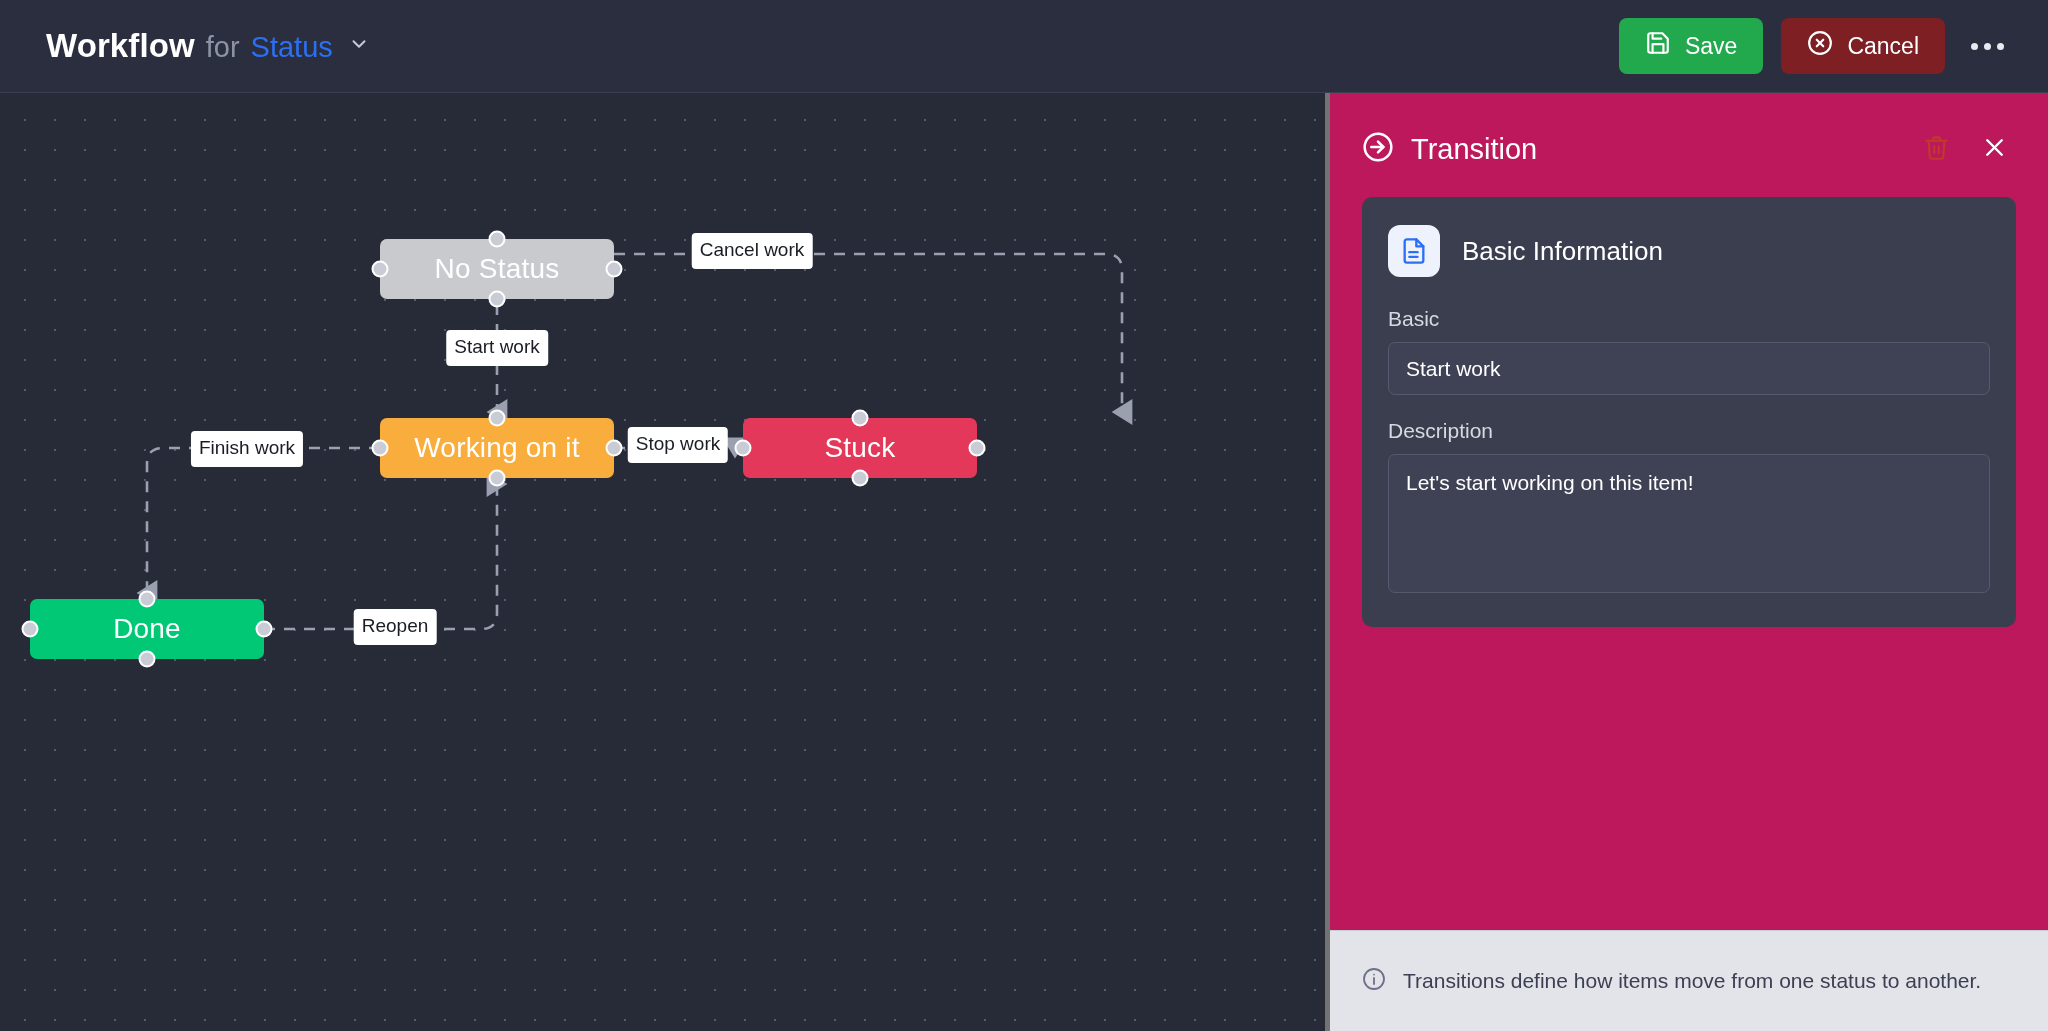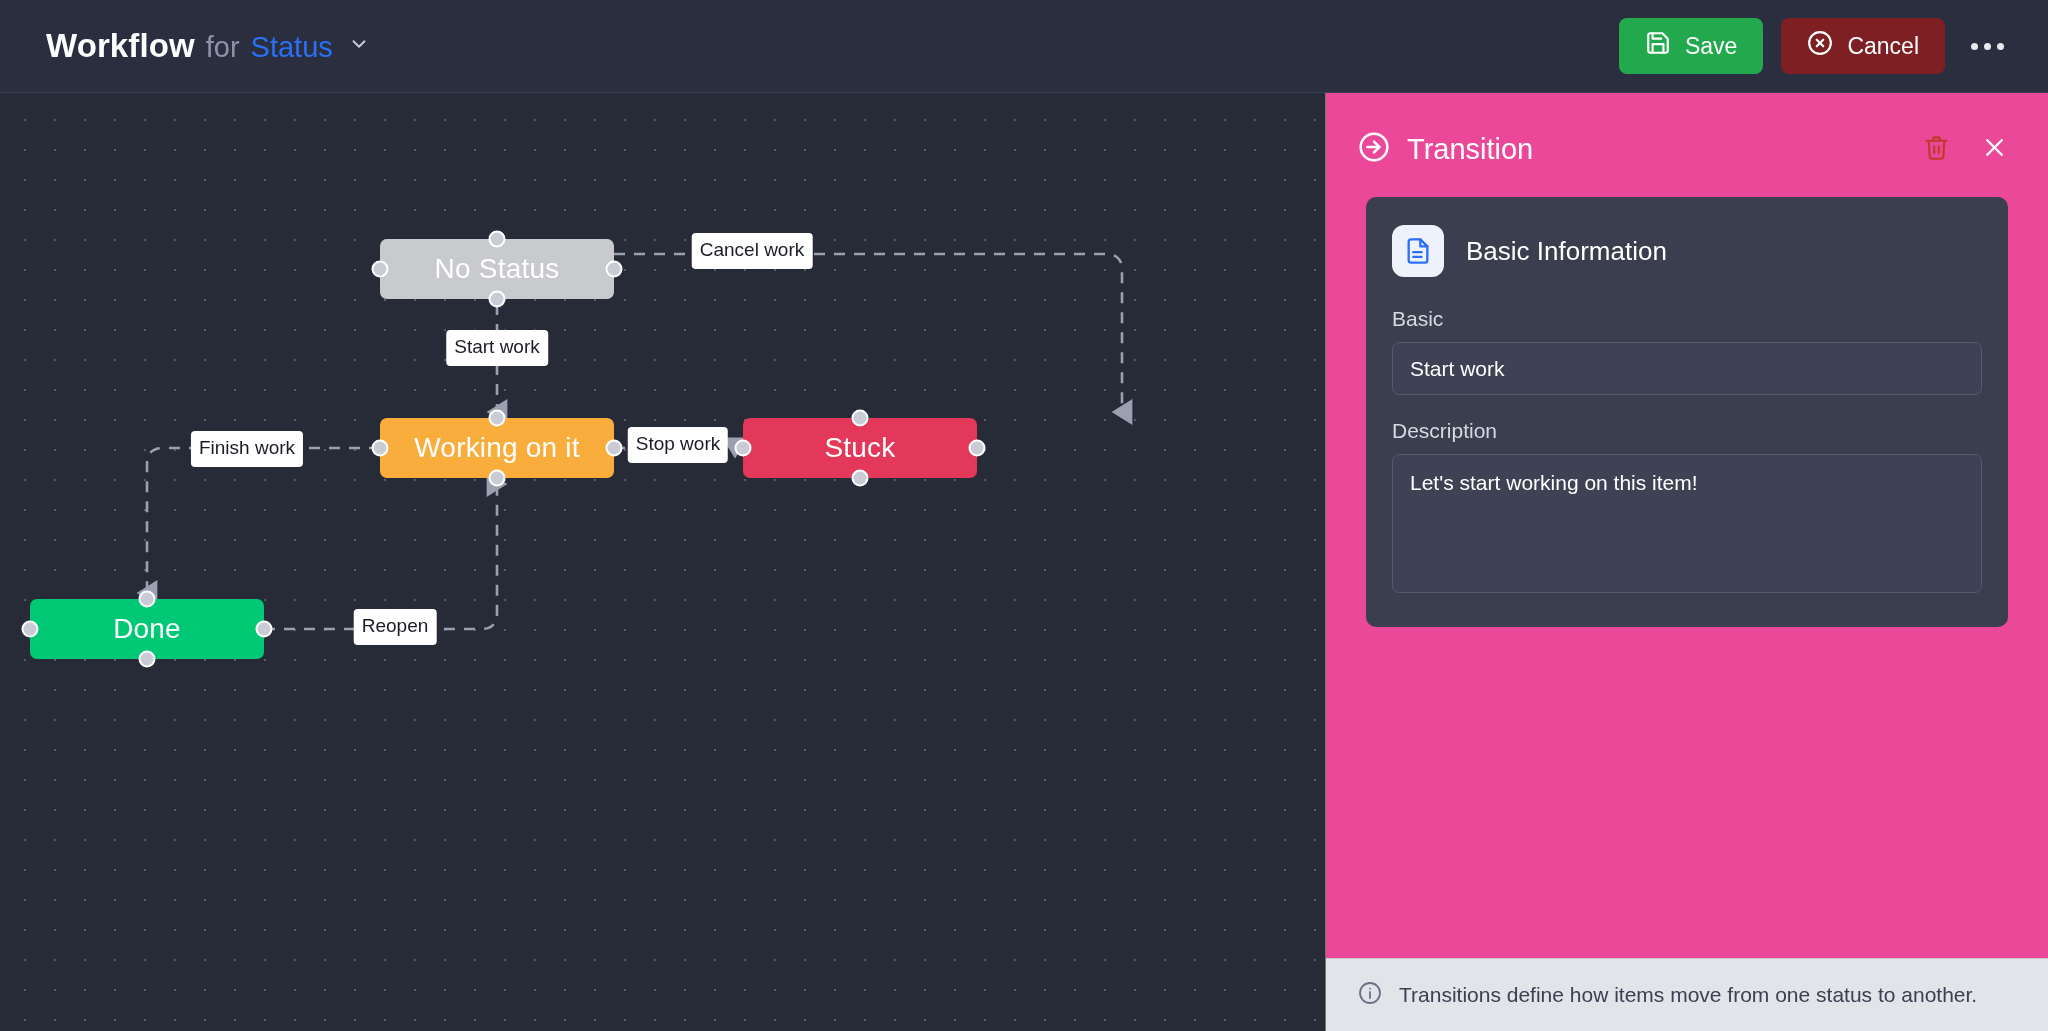--- a/index.html
+++ b/index.html
@@ -86,39 +86,39 @@
     border-radius:4px;
     transform:translate(-50%,-50%);
     white-space:nowrap;
     cursor:pointer;
   }
 
   
   #panel {
     position:absolute; right:0; top:93px;
     width:723px; height:938px;
-    background:#ec4899;
-    border-left:1px solid #737373;
+    background:#be185d;
+    border-left:5px solid #737373;
     display:flex; flex-direction:column;
   }
   #panel-header {
     display:flex; align-items:center;
     padding:34px 32px 26px 32px;
   }
   #panel-title {
     font-size:29px; color:#ffffff; font-weight:normal;
     margin-left:17px; flex:1;
   }
   .icon-btn {
     width:44px; height:44px; background:transparent; border:none;
     display:flex; align-items:center; justify-content:center;
     cursor:pointer;
   }
 
-  #panel-body { flex:1; padding:0 40px; overflow:hidden; }
+  #panel-body { flex:1; padding:0 32px; overflow:hidden; }
 
   .card {
     background:#3a3e4f;
     border-radius:10px;
     padding:28px 26px 30px 26px;
   }
   .card-head { display:flex; align-items:center; gap:22px; margin-bottom:30px; }
   .card-icon {
     width:52px; height:52px; border-radius:12px;
     background:#eef2fd;
@@ -147,21 +147,21 @@
     padding:14px 17px;
     font-family:"Liberation Sans", sans-serif;
     resize:none; outline:none;
     line-height:1.35;
   }
 
   #panel-footer {
     background:#e2e4e9;
     border-top:1px solid #c8ccd4;
     display:flex; align-items:center; gap:17px;
-    padding:22px 32px;
+    padding:36px 32px;
   }
   #footer-text { font-size:21px; color:#3b4052; }
 </style>
 </head>
 <body>
 
 <div id="app">
 
   <div id="topbar">
 

